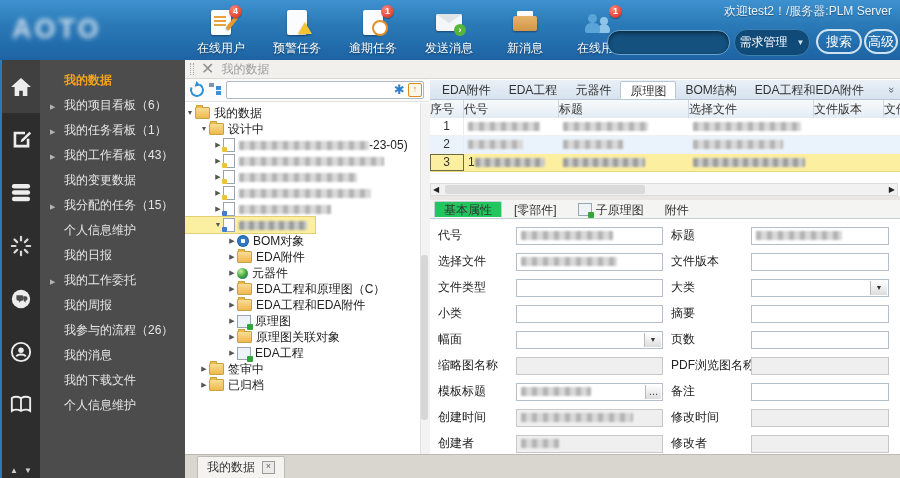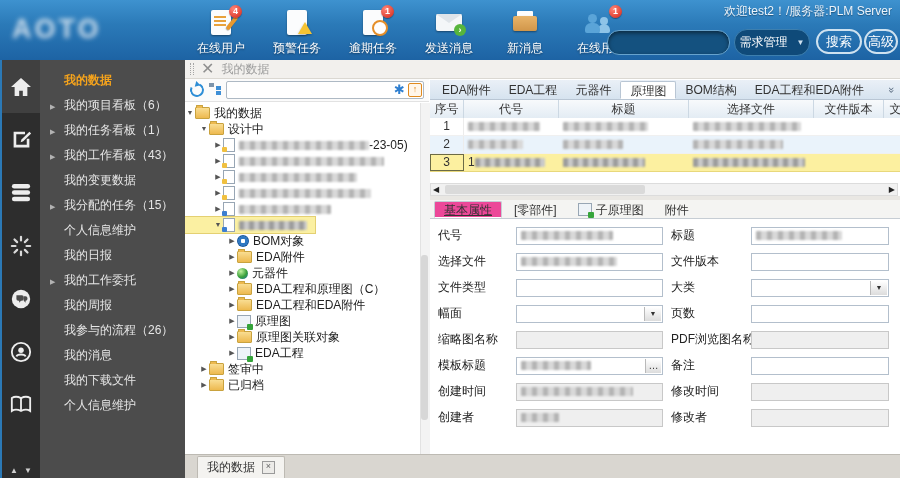--- a/index.html
+++ b/index.html
@@ -100,39 +100,39 @@
   
   .rtabs{position:absolute;left:430px;right:0;top:80px;height:20px;background:linear-gradient(#eaf0f7,#d6e3ef);
          border-bottom:1px solid #b9c6d4;display:flex;align-items:flex-end;padding-left:3px;box-sizing:border-box;}
   .rtab{padding:2px 9px;height:18px;line-height:15px;box-sizing:border-box;color:#333;cursor:pointer;}
   .rtab.act{background:#fff;border:1px solid #b9c6d4;border-bottom:1px solid #fff;border-radius:2px 2px 0 0;}
   .chev2{position:absolute;right:5px;top:4px;color:#5a6c80;font-size:11px;transform:rotate(90deg);cursor:pointer;}
 
   
   .thead{position:absolute;left:430px;right:0;top:100px;height:18px;background:linear-gradient(#f8fafc,#e3ecf4);
          border-bottom:1px solid #c3d0dd;display:flex;overflow:hidden;}
-  .th{box-sizing:border-box;border-right:1px solid #ccd8e3;text-align:center;line-height:18px;flex:none;overflow:hidden;white-space:nowrap;}
+  .th{box-sizing:border-box;border-right:1px solid #ccd8e3;line-height:18px;flex:none;overflow:hidden;white-space:nowrap;}
   .tbody{position:absolute;left:430px;right:0;top:118px;height:64px;overflow:hidden;background:#fff;}
   .tr{display:flex;height:17px;line-height:17px;border-bottom:1px solid #f0f0f0;cursor:pointer;}
   .tr.alt{background:#eaf3fb;}
   .tr.sel{background:#fcf0a0;border-bottom:1px solid #e8d87c;}
   .td{flex:none;box-sizing:border-box;padding:0 4px;overflow:hidden;white-space:nowrap;}
   .td.no{text-align:center;padding:0;border-right:1px solid #ececec;}
   .tr.sel .td.no{outline:1px solid #6b6b46;outline-offset:-1px;}
   .hsb{position:absolute;left:430px;right:2px;top:183px;height:13px;background:#f1f1f1;border:1px solid #dcdcdc;box-sizing:border-box;}
   .hsb .larr{position:absolute;left:2px;top:1px;font-size:8px;color:#222;}
   .hsb .rarr{position:absolute;right:2px;top:1px;font-size:8px;color:#222;}
   .hthumb{position:absolute;left:14px;top:1px;width:200px;height:9px;background:#dadada;border-radius:2px;}
   .split{position:absolute;left:430px;right:0;top:196px;height:4px;background:#e9e7e3;}
 
   
   .dtabs{position:absolute;left:430px;right:0;top:200px;height:19px;border-bottom:1px solid #c6cdd4;background:#f4f4f2;
          display:flex;align-items:flex-end;gap:3px;padding-left:4px;box-sizing:border-box;}
   .dtab{padding:2px 9px;height:17px;line-height:14px;box-sizing:border-box;color:#333;cursor:pointer;display:flex;align-items:center;gap:4px;}
-  .dtab.act{background:#ec4899;border:1px solid #c6cdd4;border-bottom:1px solid #fff;border-radius:2px 2px 0 0;text-decoration:underline;}
+  .dtab.act{background:#22c55e;border:1px solid #c6cdd4;border-bottom:1px solid #fff;border-radius:2px 2px 0 0;}
   .form{position:absolute;left:430px;right:0;top:219px;bottom:23px;background:#fff;padding-top:7px;box-sizing:border-box;overflow:hidden;}
   .frow{display:flex;align-items:center;height:19px;margin:0 0 7px 8px;}
   .flab{width:78px;flex:none;color:#222;white-space:nowrap;overflow:hidden;}
   .fin{width:147px;height:18px;border:1px solid #b3bfcc;background:#fff;flex:none;position:relative;display:flex;align-items:center;padding-left:4px;box-sizing:border-box;}
   .flab2{width:80px;margin-left:8px;flex:none;color:#222;white-space:nowrap;overflow:hidden;}
   .fin2{width:138px;}
   .fin.dis{background:#efefef;border-color:#c8c8c8;}
   .ddbtn{position:absolute;right:1px;top:1px;bottom:1px;width:16px;background:linear-gradient(#fff,#dcdcdc);
          border-left:1px solid #b9b9b9;display:flex;align-items:center;justify-content:center;font-size:7px;color:#333;cursor:pointer;}
   .ellbtn{position:absolute;right:1px;top:1px;bottom:1px;width:15px;background:linear-gradient(#fff,#dcdcdc);
@@ -511,20 +511,26 @@
     </div>
     <div class="frow">
       <span class="flab">文件类型</span>
       <span class="fin"></span>
       <span class="flab2">大类</span>
       <span class="fin fin2">
           <span class="ddbtn">▼</span>
         </span>
     </div>
     <div class="frow">
+      <span class="flab">小类</span>
+      <span class="fin"></span>
+      <span class="flab2">摘要</span>
+      <span class="fin fin2"></span>
+    </div>
+    <div class="frow">
       <span class="flab">幅面</span>
       <span class="fin">
           <span class="ddbtn">▼</span>
         </span>
       <span class="flab2">页数</span>
       <span class="fin fin2"></span>
     </div>
     <div class="frow">
       <span class="flab">缩略图名称</span>
       <span class="fin dis"></span>

